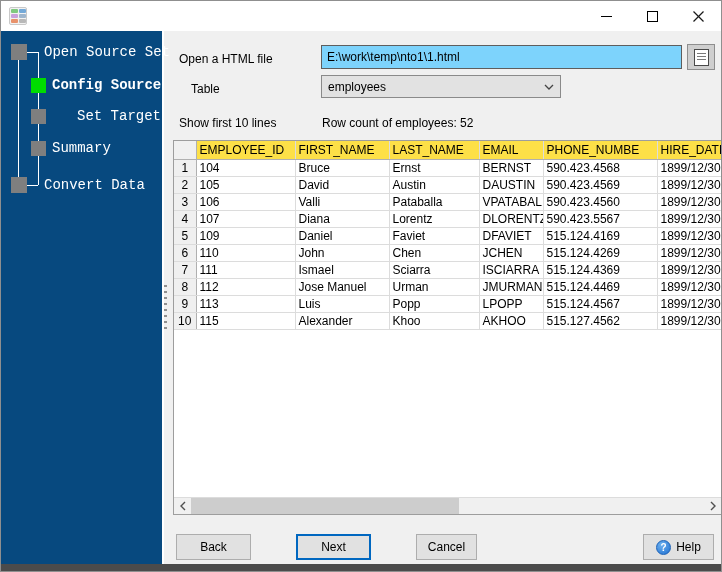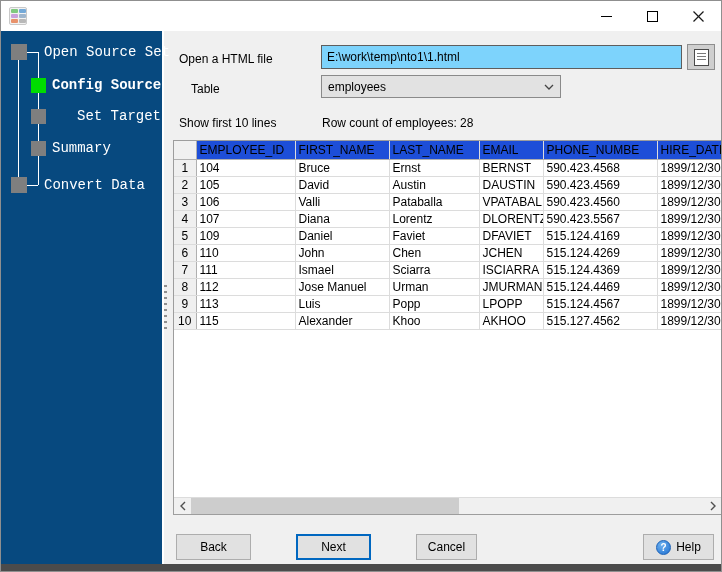--- a/index.html
+++ b/index.html
@@ -37,21 +37,21 @@
   .file-ico{width:13px;height:15px;background:#fff;border:1px solid #4a4a4a;position:relative;}
   .file-ico i{position:absolute;left:2px;right:2px;height:1px;background:#7a7a7a;}
   .combo{position:absolute;left:320px;top:74px;width:240px;height:23px;box-sizing:border-box;
          background:#e2e2e2;border:1px solid #8a8a8a;display:flex;align-items:center;
          padding:0 6px;justify-content:space-between;}
   
   .grid{position:absolute;left:172px;top:139px;width:549px;height:375px;background:#ffffff;
         border:1px solid #9d9d9d;box-sizing:border-box;overflow:hidden;}
   .grid table{border-collapse:collapse;table-layout:fixed;font-size:12px;}
   .grid th{height:18px;font-weight:normal;text-align:left;padding:0 3px;white-space:nowrap;
-           overflow:hidden;background:#1d4ed8;border-right:1px solid #dcdcdc;border-bottom:1px solid #b0b0b0;}
+           overflow:hidden;background:#fde047;border-right:1px solid #dcdcdc;border-bottom:1px solid #b0b0b0;}
   .grid td{height:16px;line-height:15px;padding:0 3px;white-space:nowrap;overflow:hidden;
            border-right:1px solid #dcdcdc;border-bottom:1px solid #dcdcdc;}
   .grid th.rownum,.grid td.rownum{background:#f0f0f0;text-align:center;padding:0 1px;
            border-right:1px solid #b0b0b0;}
   
   .hscroll{position:absolute;left:0;bottom:0;width:100%;height:17px;background:#f0f0f0;
            border-top:1px solid #dcdcdc;box-sizing:border-box;}
   .scroll-arrow{position:absolute;top:0;width:17px;height:16px;display:flex;align-items:center;
                 justify-content:center;background:#f0f0f0;}
   .scroll-thumb{position:absolute;left:17px;top:0;width:268px;height:16px;background:#cdcdcd;}
@@ -129,21 +129,21 @@
 
   <div class="f-label" style="left:178px;top:81px;margin-left:12px;">Table</div>
   <div class="combo">
     <span>employees</span>
     <svg width="10" height="6" viewBox="0 0 10 6">
       <polyline points="1,1 5,5 9,1" fill="none" stroke="#444" stroke-width="1.3"></polyline>
     </svg>
   </div>
 
   <div class="f-label" style="left:178px;top:115px;">Show first 10 lines</div>
-  <div class="f-label" style="left:321px;top:115px;">Row count of employees: 28</div>
+  <div class="f-label" style="left:321px;top:115px;">Row count of employees: 52</div>
 
   <div class="grid">
     <table style="width: 583px;">
         <colgroup>
           <col style="width: 22px;">
           <col style="width: 99px;">
           <col style="width: 94px;">
           <col style="width: 90px;">
           <col style="width: 64px;">
           <col style="width: 114px;">

